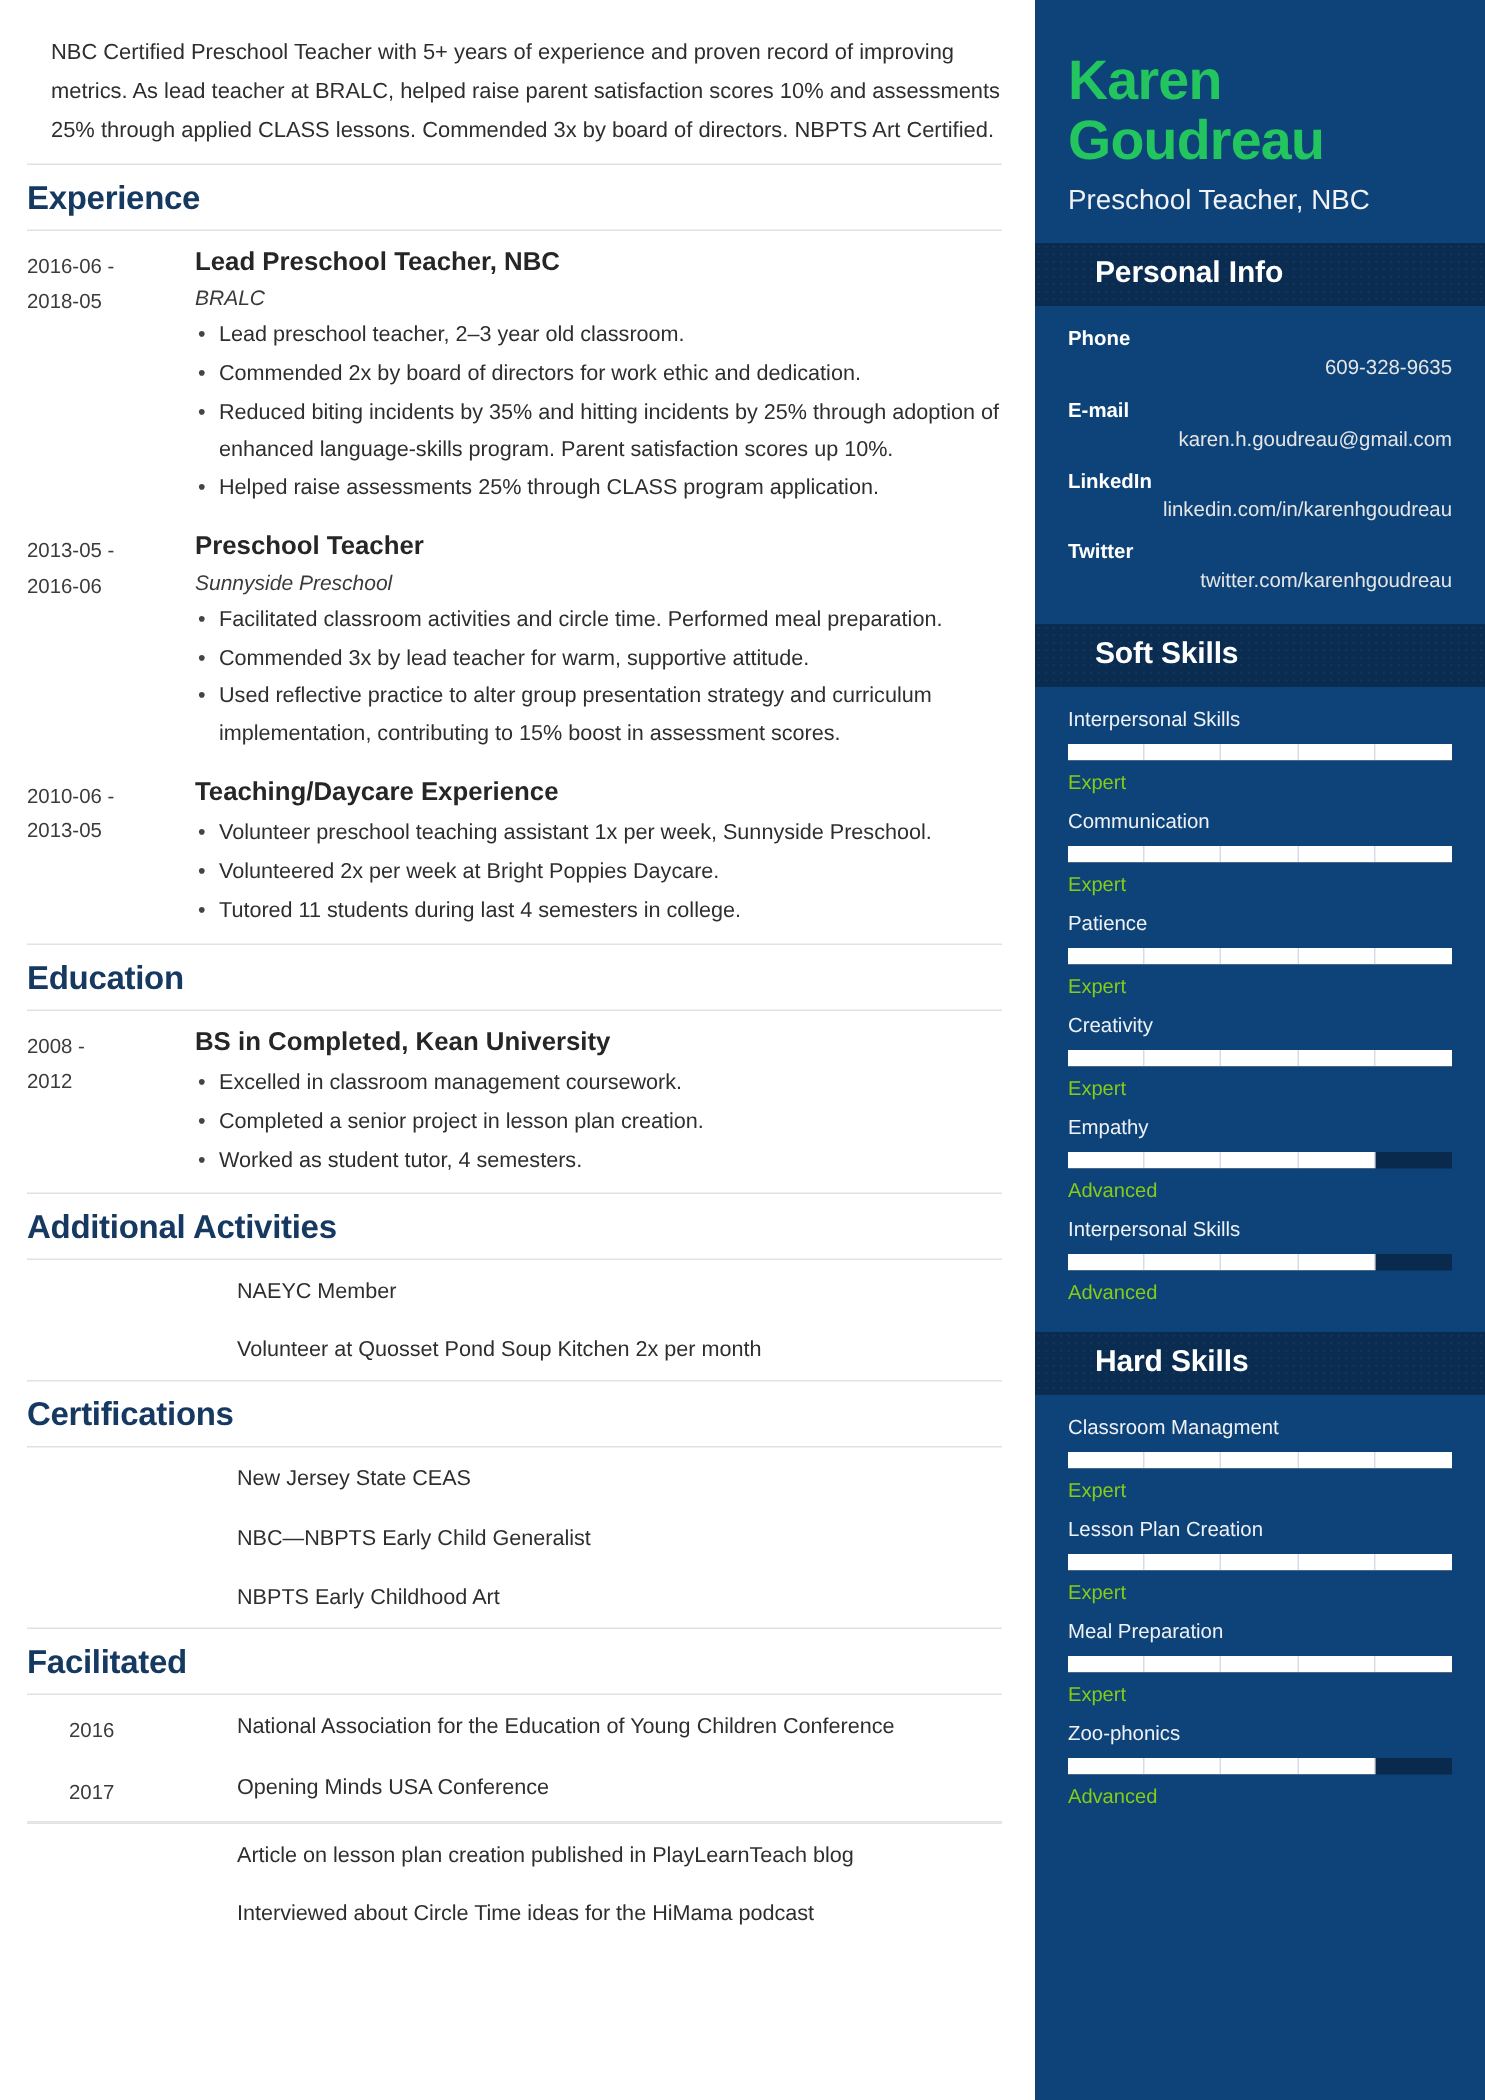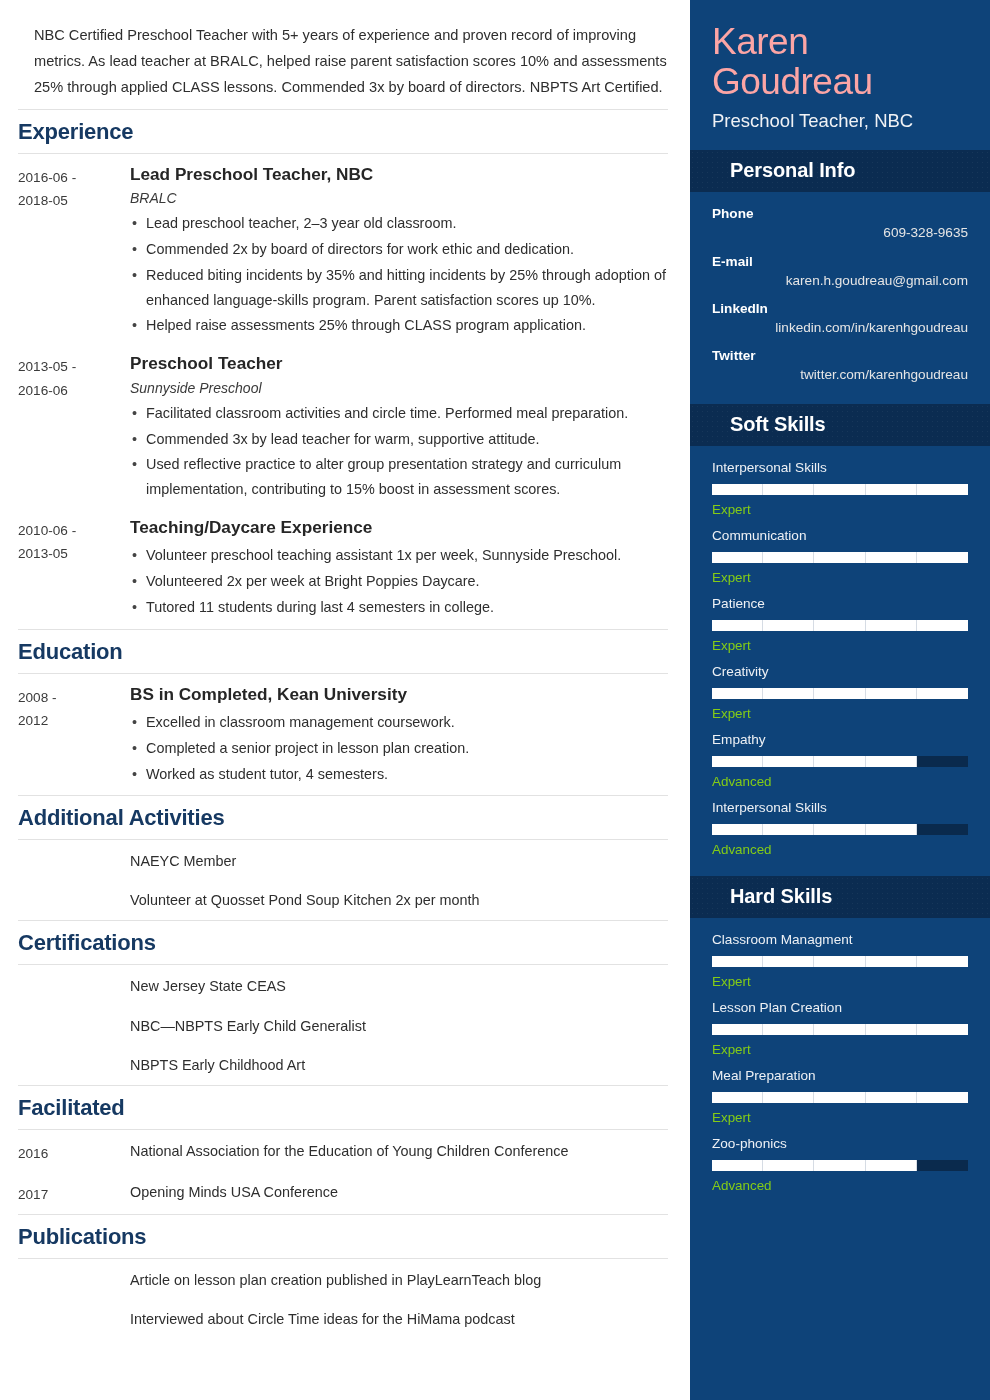--- a/index.html
+++ b/index.html
@@ -69,38 +69,39 @@
   ul.bullets li::before {
     content: "•";
     position: absolute; left: 2px; top: 0;
     color: #444;
   }
 
   
   .plain-row {
     display: flex;
     margin-bottom: 16px;
+    margin-left: 28px;
   }
   .plain-row:last-child { margin-bottom: 8px; }
   .plain-row .dates { width: 112px; flex: 0 0 112px; }
   .plain-row .plain-text {
     font-size: 14.4px; color: #2e2e2e; line-height: 1.6;
   }
 
   
   .sidebar {
     position: absolute; right: 0; top: 0;
     width: 300px; height: 1400px;
     background: #0e4379;
     color: #ffffff;
   }
   .side-hero { padding: 22px 22px 18px 22px; }
   .side-name {
-    font-size: 37px; font-weight: normal; line-height: 1.07;
-    letter-spacing: -0.5px; color: #fca5a5;
+    font-size: 37px; font-weight: bold; line-height: 1.07;
+    letter-spacing: -0.5px; color: #22c55e; margin-top: 12px;
   }
   .side-role {
     font-size: 18.5px; color: #f0f2f5; margin-top: 9px; line-height: 1.2;
   }
   .side-band {
     background: #0b2c51;
     padding: 9px 22px 10px 40px;
     background-image:
       radial-gradient(rgba(255,255,255,0.05) 0.7px, transparent 0.8px);
     background-size: 5px 5px;
@@ -279,21 +280,20 @@
         </div>
         <div class="plain-row">
           <div class="dates">2017</div>
           <div class="plain-text">Opening Minds USA Conference</div>
         </div>
       </div>
     </div>
 
     <div class="section">
       <div class="sec-rule"></div>
-      <div class="sec-title">Publications</div>
       <div class="sec-rule"></div>
       <div class="rows">
         <div class="plain-row">
           <div class="dates"></div>
           <div class="plain-text">Article on lesson plan creation published in PlayLearnTeach blog</div>
         </div>
         <div class="plain-row">
           <div class="dates"></div>
           <div class="plain-text">Interviewed about Circle Time ideas for the HiMama podcast</div>
         </div>

